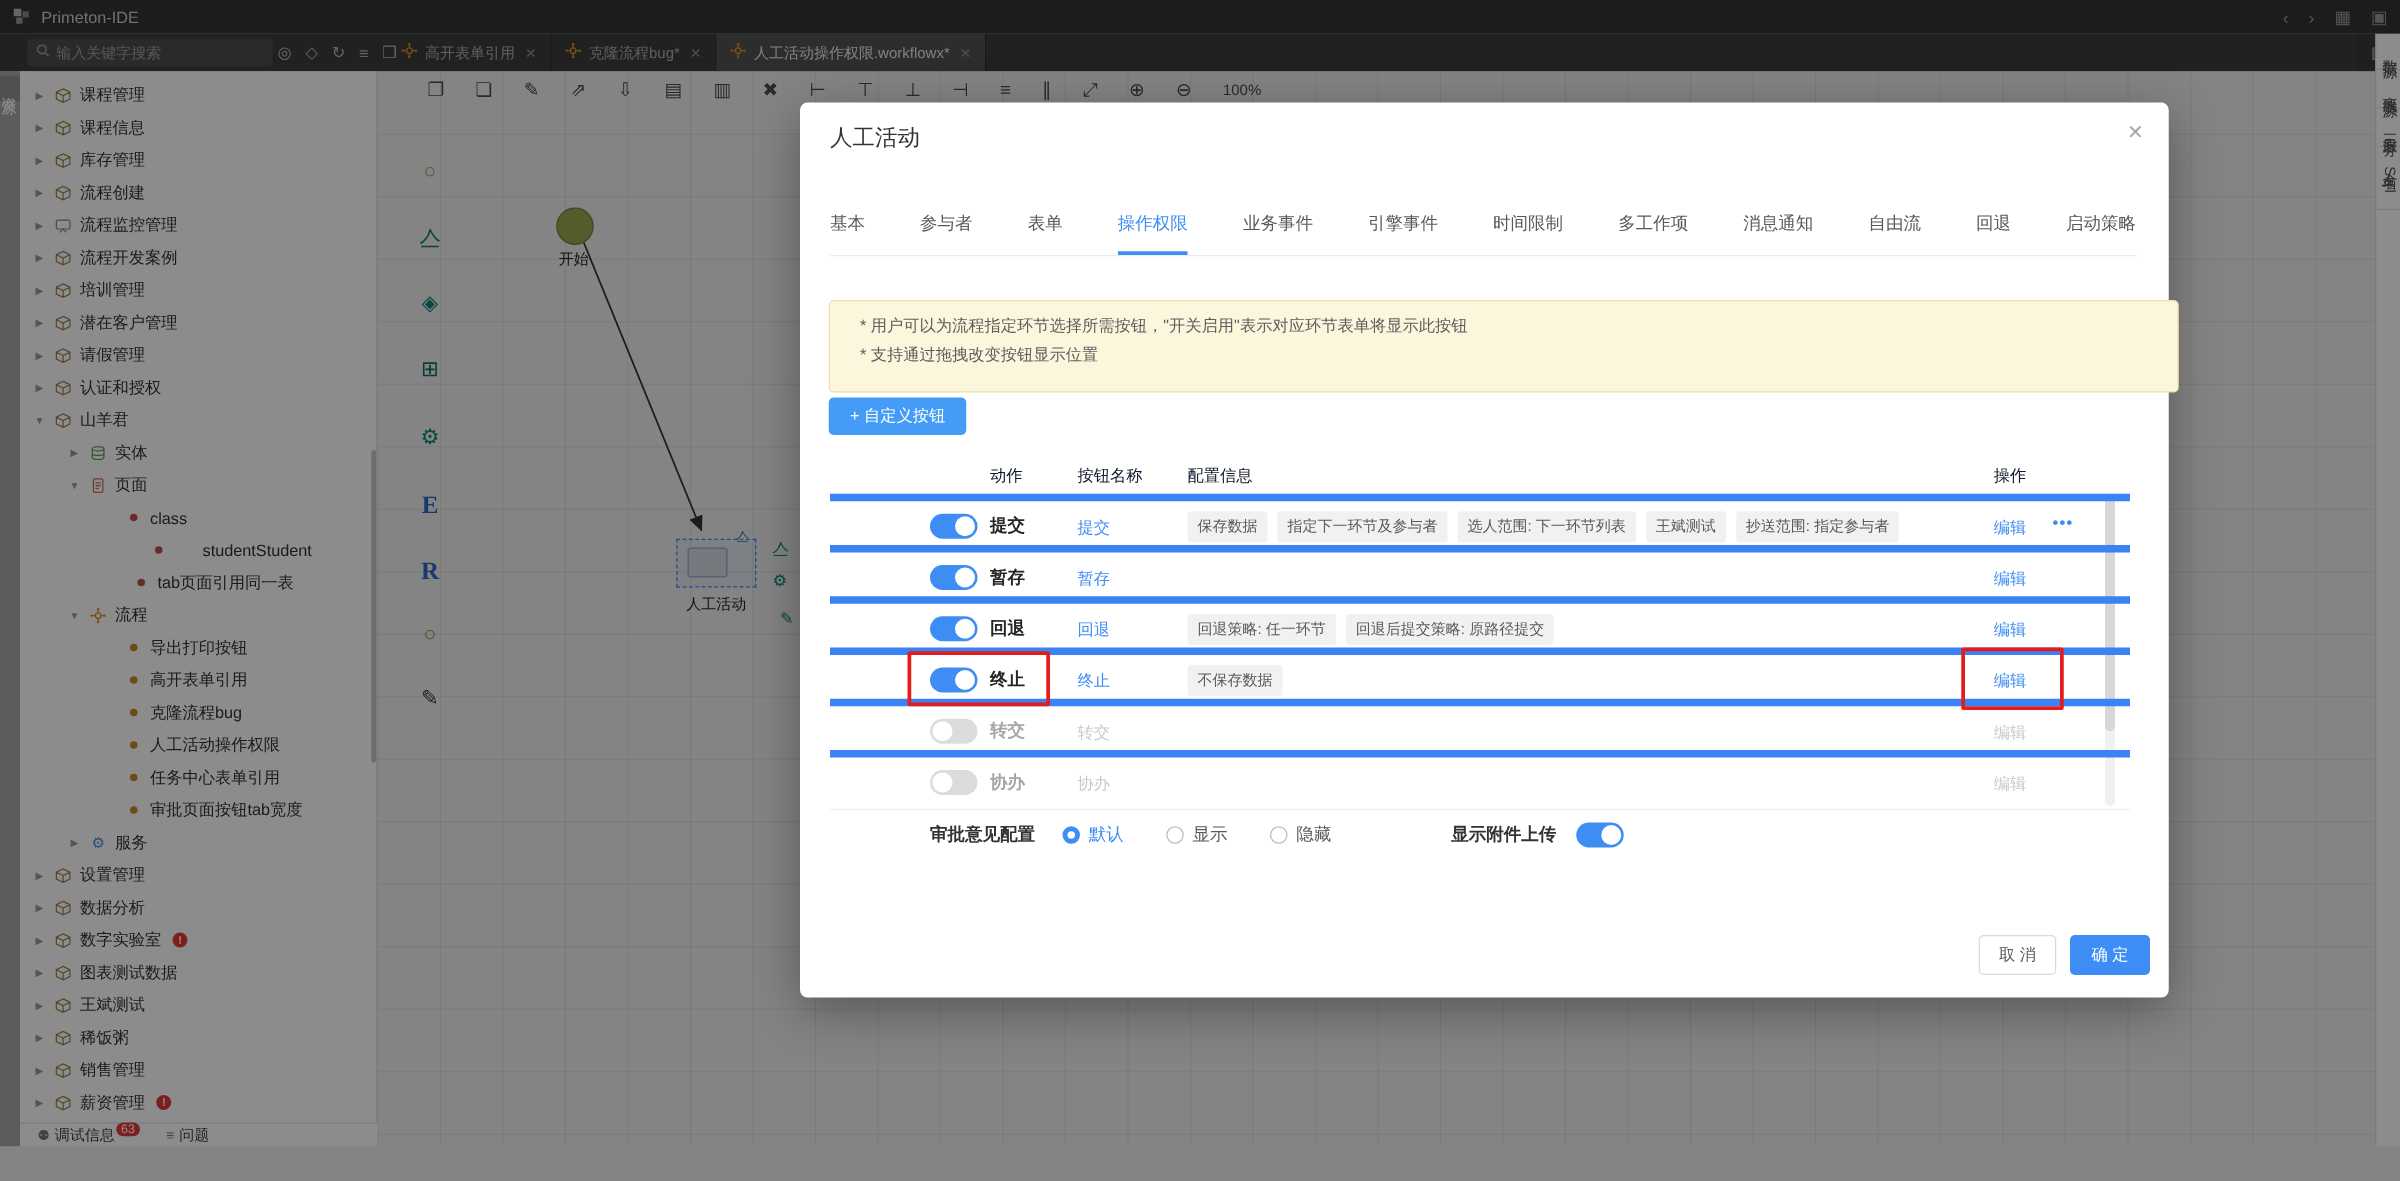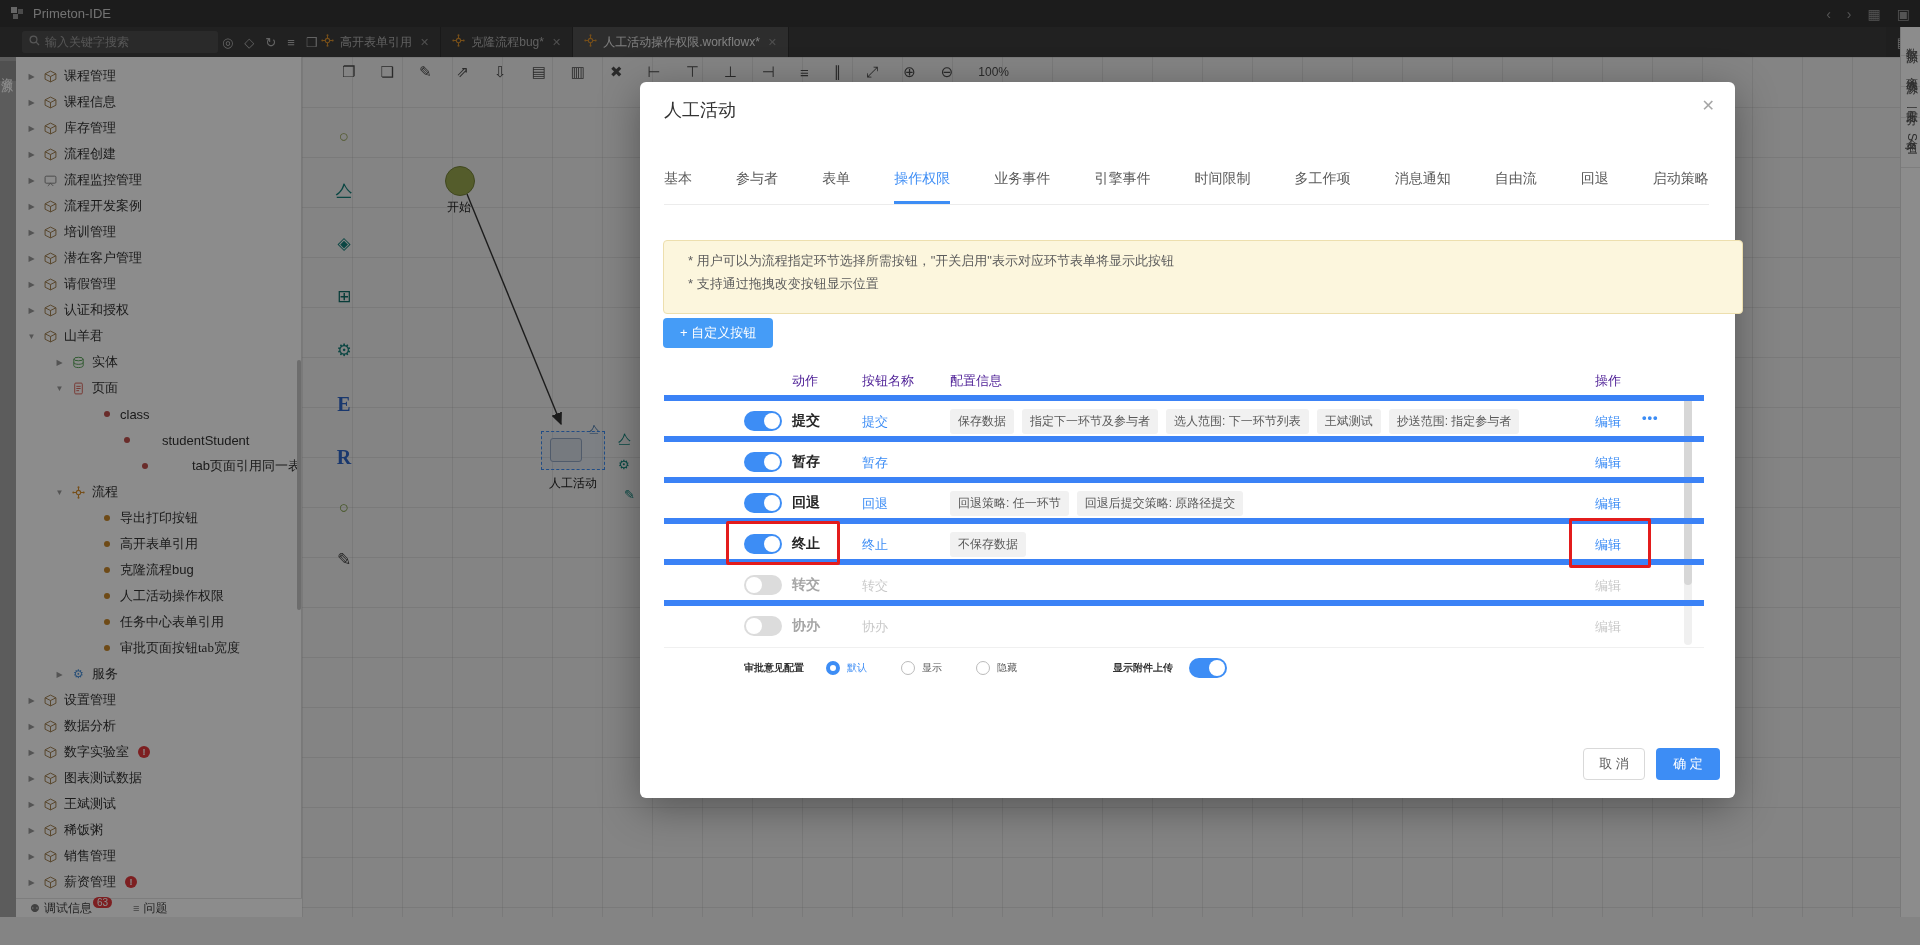--- a/index.html
+++ b/index.html
@@ -79,38 +79,38 @@
   #m-close{position:absolute;right:20px;top:14px;font-size:16px;color:#a6a6a6;}
   #m-tabs{position:absolute;left:24px;top:88px;width:1045px;height:34px;display:flex;
           justify-content:space-between;border-bottom:1px solid #ececec;font-size:14px;color:#595959;}
   .m-tab{padding-bottom:11px;}
   .m-tab.active{color:#3d8df5;box-shadow:inset 0 -3px 0 #3d8df5;}
   #m-notice{position:absolute;left:23px;top:158px;width:1030px;height:56px;background:#fcf6dd;
             border:1px solid #eddfae;border-radius:4px;padding:8px 24px;box-sizing:content-box;
             font-size:13px;color:#5d5d5d;line-height:23px;}
   #m-addbtn{position:absolute;left:23px;top:236px;height:30px;padding:0 17px;background:#459cf7;color:#fff;
             border:none;border-radius:4px;font-size:13px;display:flex;align-items:center;}
-  .thead{position:absolute;top:290px;font-size:13px;color:#4c1d95;}
+  .thead{position:absolute;top:290px;font-size:13px;color:#0f172a;}
   .trow{position:absolute;left:24px;width:1040px;height:41px;border-top:6px solid #3b82f6;text-align:right;}
   .trow:last-of-type{border-bottom:1px solid #f0f0f0;}
   .tg{position:absolute;left:80px;top:10px;width:38px;height:20px;border-radius:10px;}
   .tg.on{background:#3d8df5;}.tg.off{background:#dcdcdc;}
   .tg::after{content:"";position:absolute;top:2px;width:16px;height:16px;border-radius:50%;background:#fff;}
   .tg.on::after{right:2px;}.tg.off::after{left:2px;}
   .t-action{position:absolute;left:128px;top:11px;font-size:14px;font-weight:600;color:#262626;}
   .t-name{position:absolute;left:198px;top:12px;font-size:13px;color:#3d8df5;}
   .t-tags{position:absolute;left:286px;top:8px;display:flex;gap:8px;}
   .tag{background:#f1f1f1;color:#595959;border-radius:3px;font-size:12px;padding:4px 8px;white-space:nowrap;}
   .t-op{position:absolute;left:931px;top:12px;font-size:13px;color:#3d8df5;}
   .t-more{position:absolute;left:978px;top:9px;font-size:13px;color:#3d8df5;letter-spacing:1px;font-weight:bold;}
   .trow.disabled .t-action{color:#a6a6a6;}
   .trow.disabled .t-name,.trow.disabled .t-op{color:#c9c9c9;}
   #m-scroll{position:absolute;left:1044px;top:313px;width:8px;height:250px;background:#f0f0f0;border-radius:4px;}
   #m-thumb{position:absolute;left:0;top:0;width:8px;height:190px;background:#d7d7d7;border-radius:4px;}
-  #m-opinion{position:absolute;left:104px;top:576px;display:flex;align-items:center;font-size:10px;}
+  #m-opinion{position:absolute;left:104px;top:576px;display:flex;align-items:center;font-size:14px;}
   #op-label,#attach-label{font-weight:600;color:#333;}
   #op-radios{display:flex;gap:34px;margin-left:22px;}
   .radio{display:flex;align-items:center;gap:7px;color:#595959;}
   .rdot{width:14px;height:14px;border-radius:50%;box-sizing:border-box;background:#fff;border:1px solid #bbb;}
   .radio.sel .rdot{border:4.5px solid #3d8df5;}
   .radio.sel{color:#3d8df5;}
   #attach-label{margin-left:96px;}
   #attach-toggle{position:relative;left:0;top:0;margin-left:16px;flex:none;}
   .tg2{width:38px;height:20px;border-radius:10px;background:#3d8df5;position:relative;display:inline-block;}
   .tg2::after{content:"";position:absolute;top:2px;right:2px;width:16px;height:16px;border-radius:50%;background:#fff;}
@@ -334,21 +334,21 @@
         </span>
         <span>class</span>
       </div>
       <div class="sitem" style="padding-left: 64px; gap: 28px;">
         <span class="arr"></span>
         <span class="ico">
           <span class="dot" style="background: rgb(192, 80, 77);"></span>
         </span>
         <span>studentStudent</span>
       </div>
-      <div class="sitem" style="padding-left: 72px; justify-content: space-between;">
+      <div class="sitem" style="padding-left: 72px;">
         <span class="arr"></span>
         <span class="ico">
           <span class="dot" style="background: rgb(192, 80, 77);"></span>
         </span>
         <span>tab页面引用同一表</span>
       </div>
       <div class="sitem" style="padding-left: 38px;">
         <span class="arr">▼</span>
         <span class="ico">
           <svg width="13" height="13" viewBox="0 0 12 12">
@@ -390,21 +390,21 @@
         </span>
         <span>人工活动操作权限</span>
       </div>
       <div class="sitem" style="padding-left: 66px;">
         <span class="arr"></span>
         <span class="ico">
           <span class="dot" style="background: rgb(200, 136, 42);"></span>
         </span>
         <span>任务中心表单引用</span>
       </div>
-      <div class="sitem" style="padding-left: 66px; font-family: Liberation Serif, serif;">
+      <div class="sitem" style="padding-left: 66px;">
         <span class="arr"></span>
         <span class="ico">
           <span class="dot" style="background: rgb(200, 136, 42);"></span>
         </span>
         <span>审批页面按钮tab宽度</span>
       </div>
       <div class="sitem" style="padding-left: 38px;">
         <span class="arr">▶</span>
         <span class="ico" style="color: rgb(74, 144, 217); font-size: 12px;">⚙</span>
         <span>服务</span>

